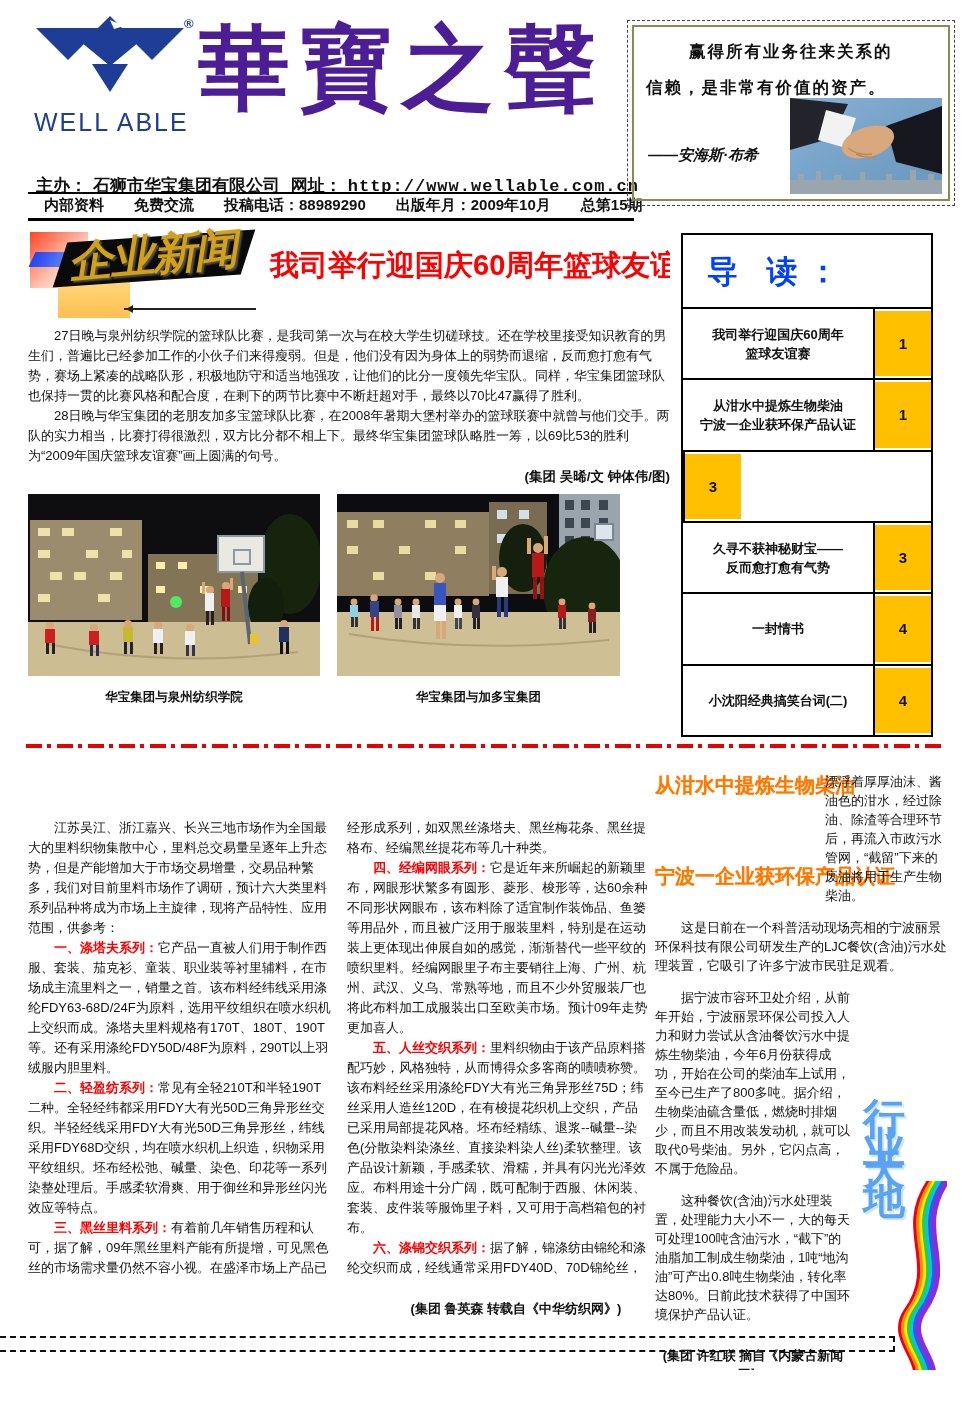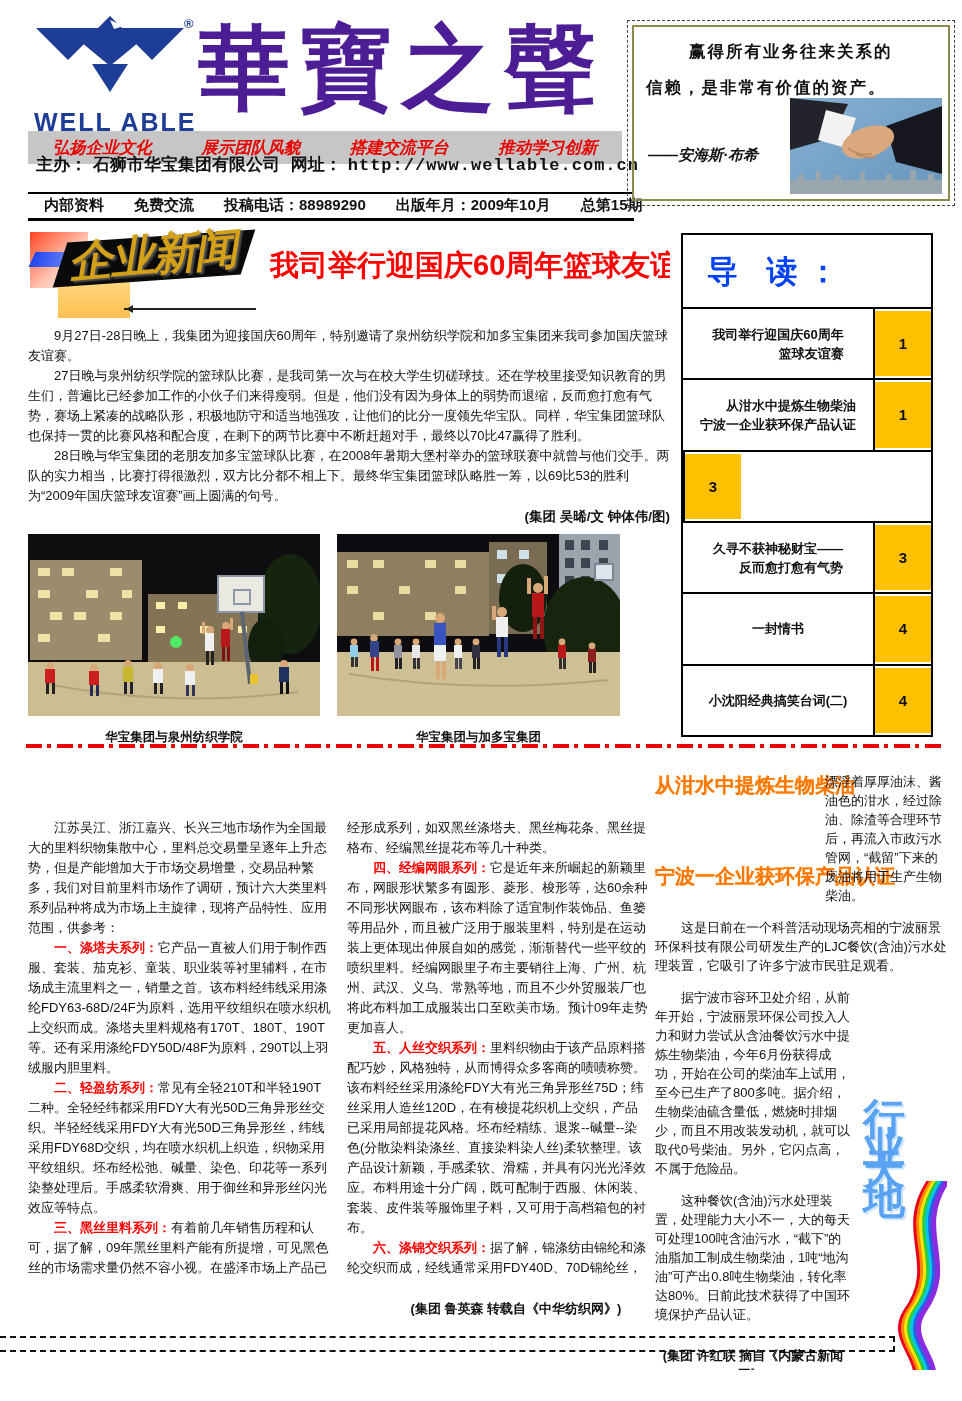--- a/index.html
+++ b/index.html
@@ -3,29 +3,29 @@
 <meta charset="utf-8">
 <style>
   html,body{margin:0;padding:0;background:#e8e8e8;}
   .page{position:relative;width:962px;height:1401px;background:#ffffff;margin:0 auto;
         font-family:"Liberation Sans",sans-serif;color:#111;overflow:hidden;}
 
   
   .logo-block{position:absolute;left:34px;top:16px;width:165px;}
   .logo-svg{width:152px;height:90px;display:block;}
   .reg-mark{position:absolute;left:150px;top:0;font-size:13px;font-weight:bold;color:#1e3d96;}
-  .logo-text{font-size:25px;font-weight:bold;color:#1e3d96;letter-spacing:2px;margin-top:2px;
+  .logo-text{font-size:25px;font-weight:normal;color:#1e3d96;letter-spacing:2px;margin-top:2px;
              font-family:"Liberation Sans",sans-serif;}
   .masthead-title{position:absolute;left:198px;top:8px;width:424px;height:120px;
                   font-family:"DejaVu Serif",serif;font-weight:bold;color:#4c1d95;
                   font-size:92px;line-height:120px;letter-spacing:10px;white-space:nowrap;}
   .slogan-bar{position:absolute;left:28px;top:131px;width:594px;height:33px;background:#c6c6c6;
               display:flex;align-items:center;justify-content:space-around;}
   .slogan{color:#e80000;font-weight:bold;font-style:italic;font-size:16.5px;}
-  .publisher-line{position:absolute;left:36px;top:153px;width:590px;font-size:17px;font-weight:bold;
+  .publisher-line{position:absolute;left:36px;top:174px;width:590px;font-size:17px;font-weight:bold;
                   white-space:nowrap;}
   .publisher-line span{margin-right:6px;}
   .url{font-family:"Liberation Mono",monospace;letter-spacing:1px;}
   .rule1{position:absolute;left:28px;top:192px;width:606px;border-top:2px solid #000;}
   .info-line{position:absolute;left:44px;top:196px;width:588px;display:flex;gap:30px;
              font-size:15px;font-weight:bold;white-space:nowrap;}
   .rule2{position:absolute;left:28px;top:218px;width:606px;border-top:3px solid #000;}
 
   
   .quote-box{position:absolute;left:627px;top:20px;width:328px;height:186px;
@@ -64,21 +64,21 @@
   .captions-row{display:flex;gap:17px;margin-top:13px;}
   .caption{font-size:12.5px;font-weight:bold;text-align:center;}
   .cap1{width:292px;} .cap2{width:283px;}
 
   
   .toc{position:absolute;left:681px;top:233px;width:252px;height:504px;border:2px solid #000;
        box-sizing:border-box;display:flex;flex-direction:column;background:#fff;}
   .toc-title{height:72px;flex:0 0 auto;font-size:31px;font-weight:bold;color:#0040ff;
              padding:16px 0 0 24px;letter-spacing:10px;box-sizing:border-box;}
   .toc-row{flex:1 1 0;border-top:2px solid #000;display:flex;min-height:0;}
-  .toc-item-title{flex:1;display:flex;align-items:center;justify-content:center;text-align:right;
+  .toc-item-title{flex:1;display:flex;align-items:center;justify-content:center;text-align:center;
                   font-weight:bold;font-size:13px;line-height:19px;white-space:pre-line;padding:2px;}
   .toc-page{width:56px;flex:0 0 auto;border-left:2px solid #000;background:#ffc000;display:flex;
             align-items:center;justify-content:center;font-weight:bold;font-size:15px;
             box-shadow:inset 0 2px 0 #fff,inset 0 -2px 0 #fff;}
 
   
   .divider{position:absolute;left:26px;top:744px;width:920px;height:4px;
            background:repeating-linear-gradient(90deg,#e80000 0 16px,transparent 16px 21px,
                       #e80000 21px 25px,transparent 25px 31px);}
 
@@ -130,26 +130,20 @@
         <polygon points="64,12 88,12 76,0"></polygon>
         <polygon points="58,48 94,48 76,76"></polygon>
       </g>
       <polygon points="76,4 90,10 80,13" fill="#ffffff"></polygon>
     </svg>
     <span class="reg-mark">®</span>
     <div class="logo-text">WELL ABLE</div>
   </div>
   <div class="masthead-title">華寶之聲</div>
 
-  <div class="slogan-bar">
-    <span class="slogan">弘扬企业文化</span>
-    <span class="slogan">展示团队风貌</span>
-    <span class="slogan">搭建交流平台</span>
-    <span class="slogan">推动学习创新</span>
-  </div>
 
   <div class="publisher-line">
     <span>主办：</span><span>石狮市华宝集团有限公司</span>
     <span>网址：</span><span class="url">http://www.wellable.com.cn</span>
   </div>
   <div class="rule1"></div>
   <div class="info-line">
     <span>内部资料</span>
     <span>免费交流</span>
     <span>投稿电话：88989290</span>
@@ -197,21 +191,20 @@
         <div class="bn-red"></div>
         <div class="bn-blue"></div>
         <div class="bn-yellow"></div>
         <div class="bn-black"></div>
         <div class="bn-text">企业新闻</div>
         <div class="bn-line"></div>
       </div>
       <div class="headline">我司举行迎国庆60周年篮球友谊赛</div>
     </div>
     <div class="news-body">
-      <p>9月27日-28日晚上，我集团为迎接国庆60周年，特别邀请了泉州纺织学院和加多宝集团来我司参加国庆篮球友谊赛。</p>
       <p>27日晚与泉州纺织学院的篮球队比赛，是我司第一次与在校大学生切磋球技。还在学校里接受知识教育的男生们，普遍比已经参加工作的小伙子们来得瘦弱。但是，他们没有因为身体上的弱势而退缩，反而愈打愈有气势，赛场上紧凑的战略队形，积极地防守和适当地强攻，让他们的比分一度领先华宝队。同样，华宝集团篮球队也保持一贯的比赛风格和配合度，在剩下的两节比赛中不断赶超对手，最终以70比47赢得了胜利。</p>
       <p>28日晚与华宝集团的老朋友加多宝篮球队比赛，在2008年暑期大堡村举办的篮球联赛中就曾与他们交手。两队的实力相当，比赛打得很激烈，双方比分都不相上下。最终华宝集团篮球队略胜一筹，以69比53的胜利为“2009年国庆篮球友谊赛”画上圆满的句号。</p>
     </div>
     <div class="news-byline">(集团 吴晞/文 钟体伟/图)</div>
 
     <div class="photos-row">
       <svg class="photo" width="292" height="182" viewBox="0 0 292 182">
         <rect width="292" height="182" fill="#0e0d10"></rect>
         <rect x="2" y="26" width="112" height="100" fill="#9b8c6d"></rect>
         <g fill="#efe2a8">

